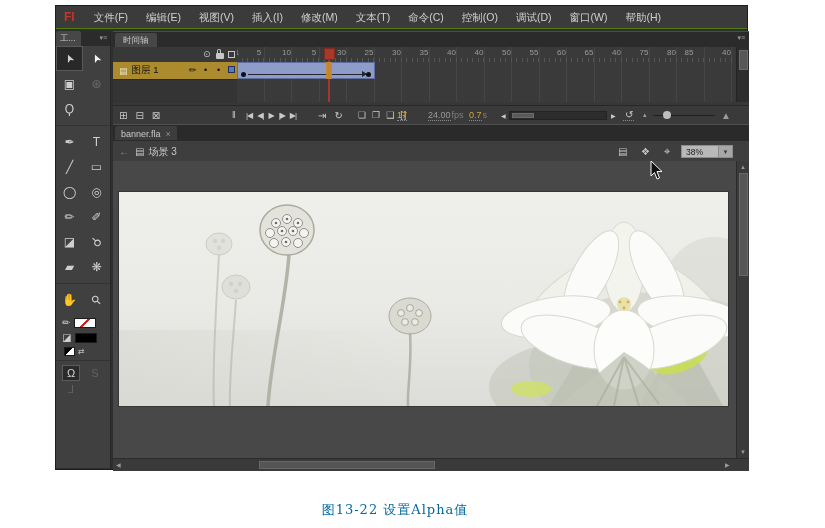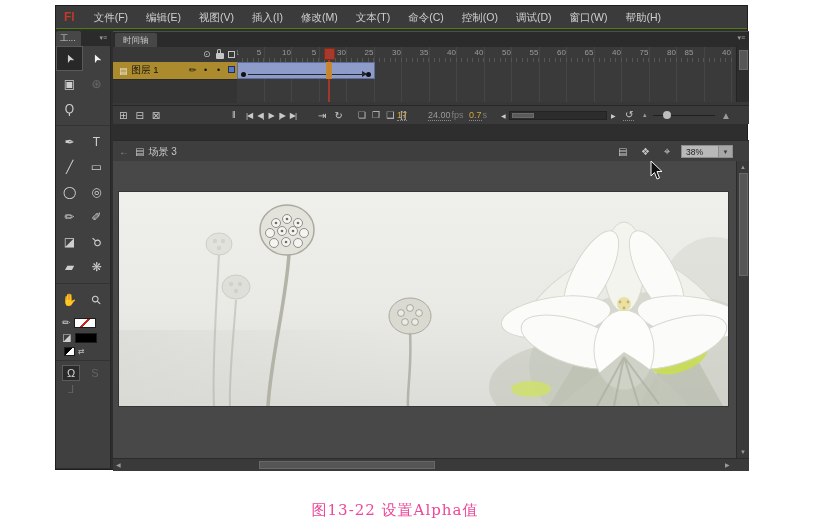--- a/index.html
+++ b/index.html
@@ -93,21 +93,21 @@
   #stage{left:57px;top:155px;width:636px;height:297px;background:#484848;overflow:hidden;}
   #banner{position:absolute;left:6px;top:31px;width:609px;height:214px;box-shadow:0 0 0 1px rgba(0,0,0,.25);}
   #stage-vscroll{position:absolute;left:623px;top:0;width:13px;height:297px;background:#3a3a3a;border-left:1px solid #2b2b2b;box-sizing:border-box;}
   .sc-arrow{position:absolute;left:0;width:12px;height:10px;color:#9a9a9a;font-size:6px;display:flex;align-items:center;justify-content:center;}
   #stage-vthumb{position:absolute;left:2px;top:12px;width:9px;height:103px;background:#555;border:1px solid #686868;box-sizing:border-box;}
   #hscroll{left:57px;top:452px;width:636px;height:13px;background:#3a3a3a;border-top:1px solid #2b2b2b;box-sizing:border-box;}
   #hthumb{position:absolute;left:146px;top:2px;width:176px;height:8px;background:#555;border:1px solid #686868;box-sizing:border-box;}
   .hsc-arrow{position:absolute;top:2px;color:#9a9a9a;font-size:6px;}
   
   #cursor{left:650px;top:161px;width:14px;height:20px;}
-  #caption{left:0;top:501px;width:790px;text-align:center;color:#ec4899;font-size:15px;
+  #caption{left:0;top:501px;width:790px;text-align:center;color:#0369a1;font-size:13px;
            font-family:"DejaVu Serif","Liberation Serif",serif;letter-spacing:1px;}
 </style>
 </head>
 <body>
 
 <div id="page">
 
   <div class="abs" id="window">
 
     <div class="abs" id="menubar">
@@ -336,20 +336,26 @@
           <span class="btn">▴</span>
         </div>
         <div id="tlz-line"></div>
         <div id="tlz-knob"></div>
         <div class="ctl" style="left:606px;font-size:10px;color:#9a9a9a;">
           <span class="btn">▲</span>
         </div>
       </div>
     </div>
 
+    <div class="abs" id="docbar">
+      <div id="doc-tab">
+        <span>banner.fla</span>
+        <span id="doc-close">×</span>
+      </div>
+    </div>
 
     <div class="abs" id="editbar">
       <div class="eb" style="left:6px;color:#8b8b8b;">
         <span>←</span>
       </div>
       <div class="eb" style="left:22px;">
         <span>▤</span>
         <span>场景 3</span>
       </div>
       <div class="eb" style="left:505px;">

